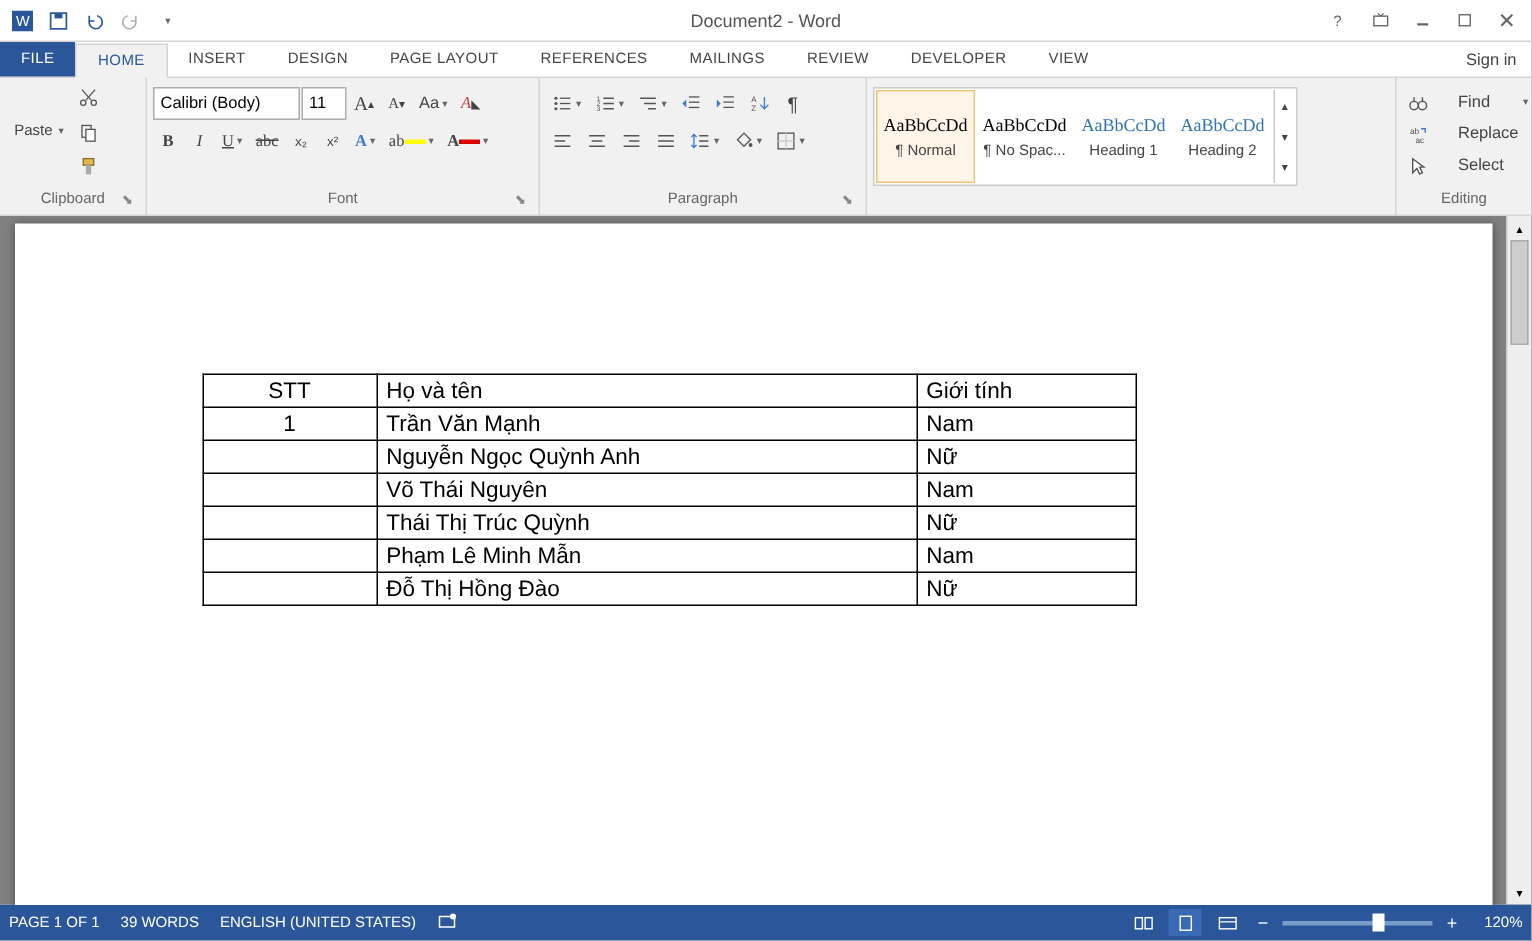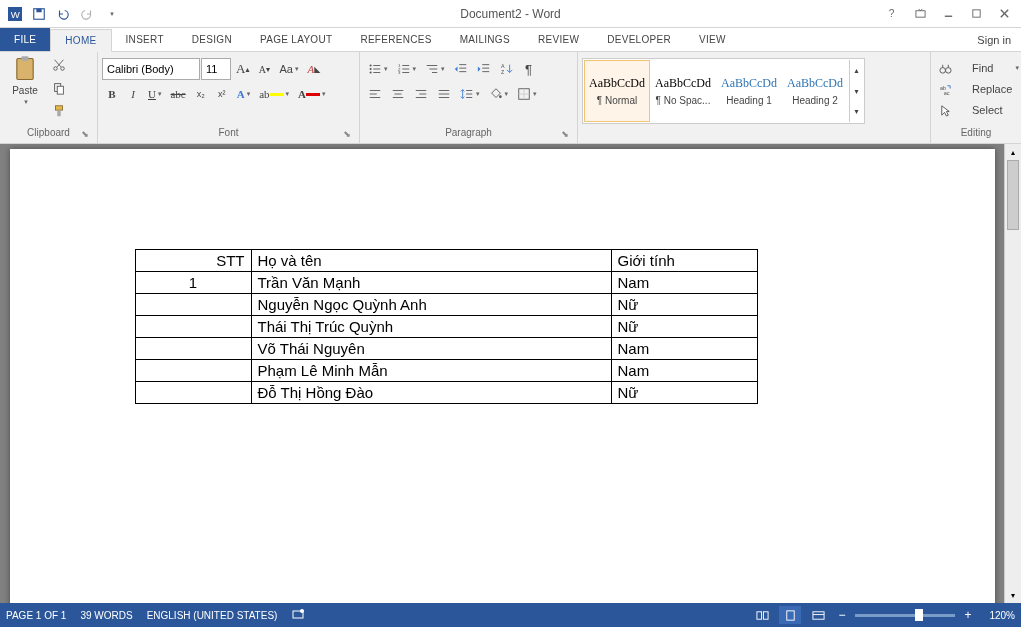--- a/index.html
+++ b/index.html
@@ -31,39 +31,39 @@
 .dlaunch::after { content: "⬊"; font-size: 9px; color: #888; }
 .vstack { display: flex; flex-direction: column; gap: 1px; }
 .hstack { display: flex; align-items: center; gap: 1px; }
 .rbtn { height: 22px; min-width: 20px; padding: 0 3px; display: flex; align-items: center; justify-content: center; cursor: pointer; border: 1px solid transparent; }
 .rbtn svg { width: 14px; height: 14px; }
 .dd::after { content: "▾"; font-size: 7px; margin-left: 2px; color: #666; }
 .combo { height: 22px; border: 1px solid #ababab; background: #fff; display: flex; align-items: center; padding: 0 4px; font-size: 11px; }
 .combo input { border: none; outline: none; width: 100%; font-size: 11px; background: transparent; }
 .fontname { width: 98px; }
 .fontsize { width: 30px; }
-.big-paste { width: 42px; height: 66px; display: flex; flex-direction: column; align-items: center; justify-content: flex-start; cursor: pointer; gap: 2px; }
+.big-paste { width: 42px; height: 66px; display: flex; flex-direction: row; align-items: center; justify-content: center; cursor: pointer; gap: 2px; }
 .big-paste svg { width: 28px; height: 28px; }
 .big-paste span { font-size: 10px; }
 .style-gal { display: flex; gap: 1px; border: 1px solid #ccc; background: #fff; padding: 1px; height: 66px; }
 .style-item { width: 66px; display: flex; flex-direction: column; align-items: center; justify-content: center; cursor: pointer; border: 1px solid transparent; font-size: 10px; text-align: center; gap: 4px; }
 .style-item.sel { border-color: #f1c477; background: #fef4e7; }
 .style-item .prev { font-size: 12px; font-family: "Times New Roman", serif; }
 .style-spin { width: 14px; display: flex; flex-direction: column; }
 .style-spin div { flex: 1; display: flex; align-items: center; justify-content: center; font-size: 8px; cursor: pointer; border-left: 1px solid #ccc; }
 .edit-item { height: 20px; display: flex; align-items: center; gap: 20px; cursor: pointer; padding: 0 4px; }
 .edit-item svg { width: 13px; height: 13px; }
 
 
 .docarea { flex: 1; background: #808080; display: flex; position: relative; overflow: hidden; }
 .docscroll { flex: 1; overflow: auto; display: flex; justify-content: center; padding: 5px 0 0 0; }
 .page { width: 985px; min-height: 560px; background: #fff; box-shadow: 0 0 6px rgba(0,0,0,0.4); padding: 100px 125px 40px 125px; }
 .doctable { border-collapse: collapse; font-family: "Times New Roman", serif; font-size: 15px; }
 .doctable td { border: 1px solid #000; padding: 1px 6px; height: 22px; vertical-align: middle; }
-.col-stt { width: 116px; text-align: right; }
+.col-stt { width: 116px; text-align: center; }
 .col-name { width: 360px; }
 .col-gender { width: 146px; }
 .row-center td:first-child { text-align: center; }
 .vscroll { width: 17px; background: #eee; border-left: 1px solid #ccc; display: flex; flex-direction: column; }
 .vscroll .arr { height: 16px; display: flex; align-items: center; justify-content: center; font-size: 8px; cursor: pointer; }
 .vscroll .track { flex: 1; position: relative; }
 .vscroll .thumb { position: absolute; left: 2px; right: 2px; top: 0; height: 70px; background: #cdcdcd; border: 1px solid #aaa; }
 
 
 .statusbar { height: 22px; background: #2b579a; color: #fff; display: flex; align-items: center; font-size: 10px; padding: 12px 6px; gap: 14px; }
@@ -447,27 +447,27 @@
               <td class="col-name">Trần Văn Mạnh</td>
               <td class="col-gender">Nam</td>
             </tr>
             <tr>
               <td class="col-stt"></td>
               <td class="col-name">Nguyễn Ngọc Quỳnh Anh</td>
               <td class="col-gender">Nữ</td>
             </tr>
             <tr>
               <td class="col-stt"></td>
+              <td class="col-name">Võ  Thái Nguyên</td>
+              <td class="col-gender">Nam</td>
+            </tr>
+            <tr>
+              <td class="col-stt"></td>
               <td class="col-name">Thái Thị Trúc Quỳnh</td>
               <td class="col-gender">Nữ</td>
-            </tr>
-            <tr>
-              <td class="col-stt"></td>
-              <td class="col-name">Võ  Thái Nguyên</td>
-              <td class="col-gender">Nam</td>
             </tr>
             <tr>
               <td class="col-stt"></td>
               <td class="col-name">Phạm Lê Minh Mẫn</td>
               <td class="col-gender">Nam</td>
             </tr>
             <tr>
               <td class="col-stt"></td>
               <td class="col-name">Đỗ Thị Hồng Đào</td>
               <td class="col-gender">Nữ</td>

